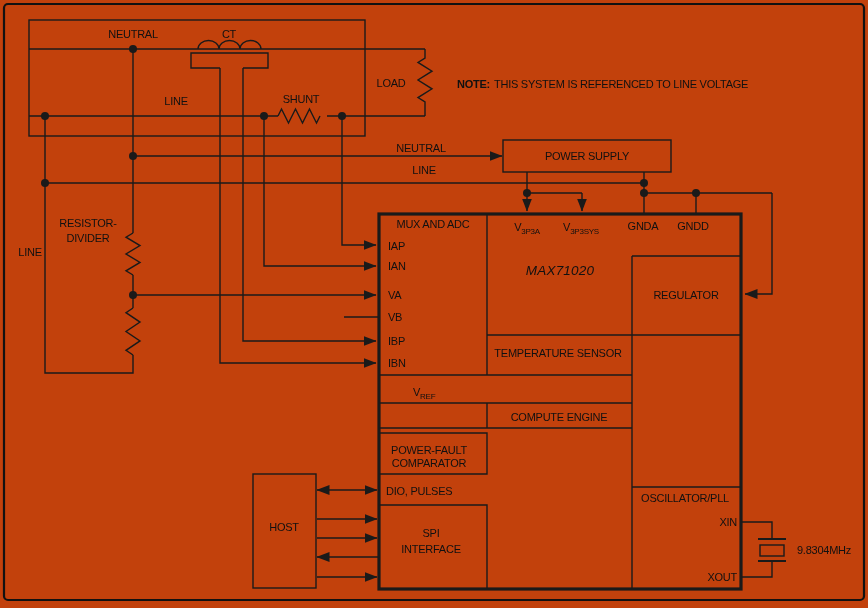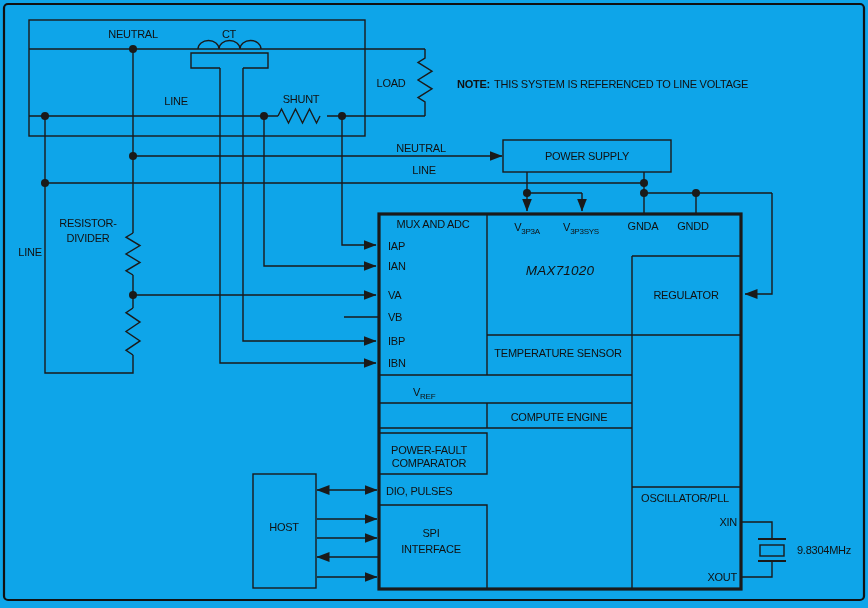--- a/index.html
+++ b/index.html
@@ -1,16 +1,16 @@
 <!DOCTYPE html>
 <html><head>
 <meta charset="utf-8">
 <style>
   html,body{margin:0;padding:0;background:#fff;}
-  .page{width:868px;height:608px;position:relative;background:#0ea5e9;}
+  .page{width:868px;height:608px;position:relative;background:#c2410c;}
   svg{display:block;}
   .w{stroke:#1a1a1a;fill:none;stroke-width:1.4;stroke-linejoin:miter;stroke-linecap:butt;}
   .thick{stroke:#1a1a1a;fill:none;stroke-width:3.2;}
   .frame{stroke:#111;fill:none;stroke-width:2.2;}
   .plate{stroke:#1a1a1a;fill:none;stroke-width:1.8;}
   .dot{fill:#1a1a1a;stroke:none;}
   text{font-family:"Liberation Sans","DejaVu Sans",sans-serif;font-size:11px;fill:#111;letter-spacing:-0.25px;}
   .b{font-weight:bold;}
   .chipname{font-style:italic;font-size:13.5px;letter-spacing:0.2px;}
   .sub{font-size:8px;}

